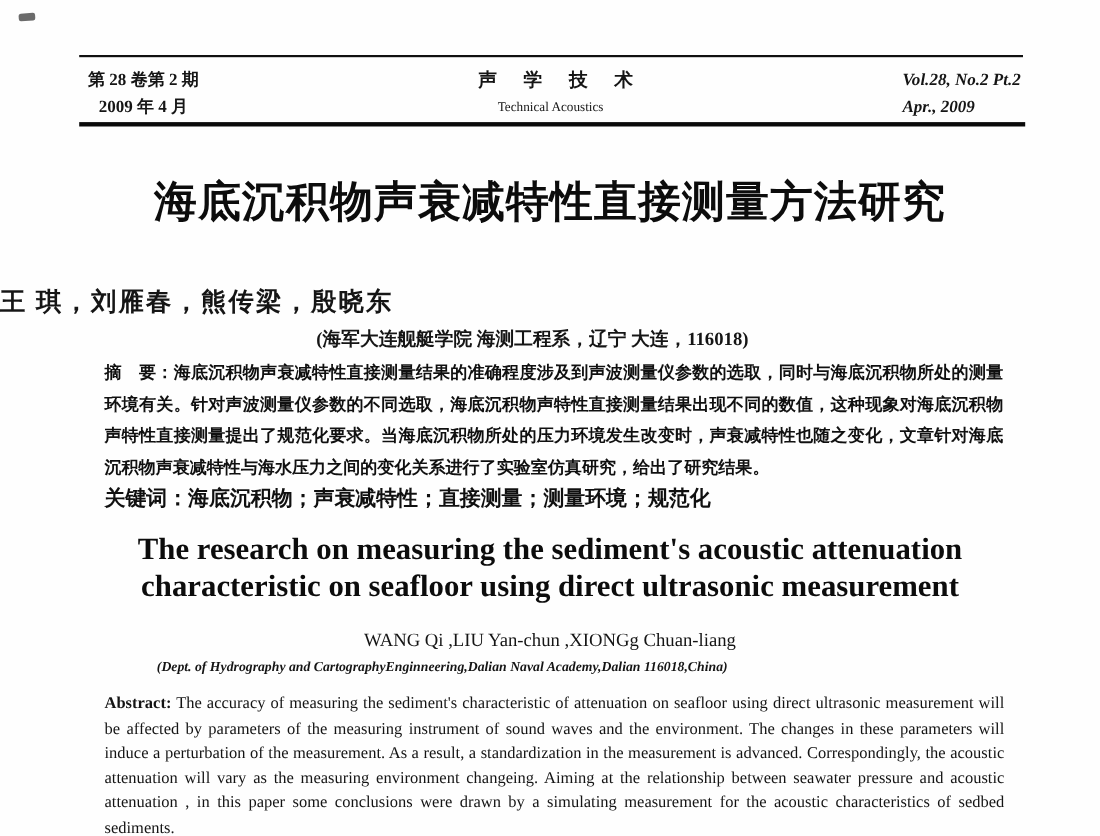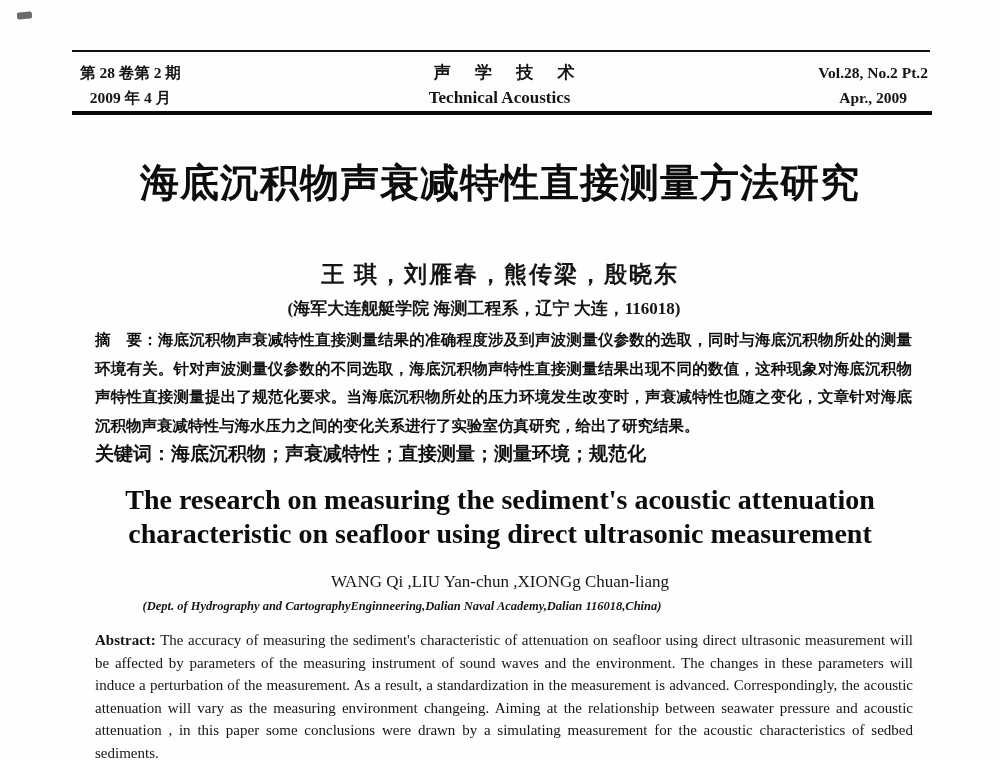--- a/index.html
+++ b/index.html
@@ -23,33 +23,33 @@
   .rule-top{position:absolute;left:72px;top:50px;width:858px;height:2px;background:#101010;}
   .rule-bottom{position:absolute;left:72px;top:111px;width:860px;height:4px;background:#0a0a0a;}
 
   .journal-header{
     position:absolute;left:80px;top:60px;width:848px;height:50px;
     display:flex;justify-content:space-between;align-items:stretch;
     font-size:15.5px;line-height:25px;
   }
   .jh-left{text-align:center;font-weight:600;}
   .jh-center{text-align:center;}
-  .jh-right{text-align:center;font-weight:600;}
+  .jh-right{text-align:left;font-weight:600;font-style:italic;}
   .jname-cn{font-weight:bold;font-size:17px;word-spacing:8px;letter-spacing:6px;margin-left:15px;}
-  .jname-en{font-size:17px;font-weight:bold;}
+  .jname-en{font-size:12px;font-weight:normal;}
   .jh-right .date-en{font-weight:600;}
 
   .title-cn{
     position:absolute;left:0;top:156px;width:1000px;margin:0;
     text-align:center;font-family:Liberation Serif, serif;
     font-weight:bold;font-size:39px;letter-spacing:1px;color:#0c0c0c;
   }
   .authors-cn{
     position:absolute;left:0;top:259px;width:1000px;
-    text-align:center;font-size:23px;font-weight:600;letter-spacing:2px;
+    text-align:left;font-size:23px;font-weight:600;letter-spacing:2px;
   }
   .affil-cn{
     position:absolute;left:0;top:297px;width:968px;
     text-align:center;font-size:17px;font-weight:bold;
   }
 
   .abstract-cn{
     position:absolute;left:95px;top:326px;width:817px;margin:0;
     font-size:15.5px;line-height:28.5px;text-align:justify;
     font-weight:600;color:#101010;

